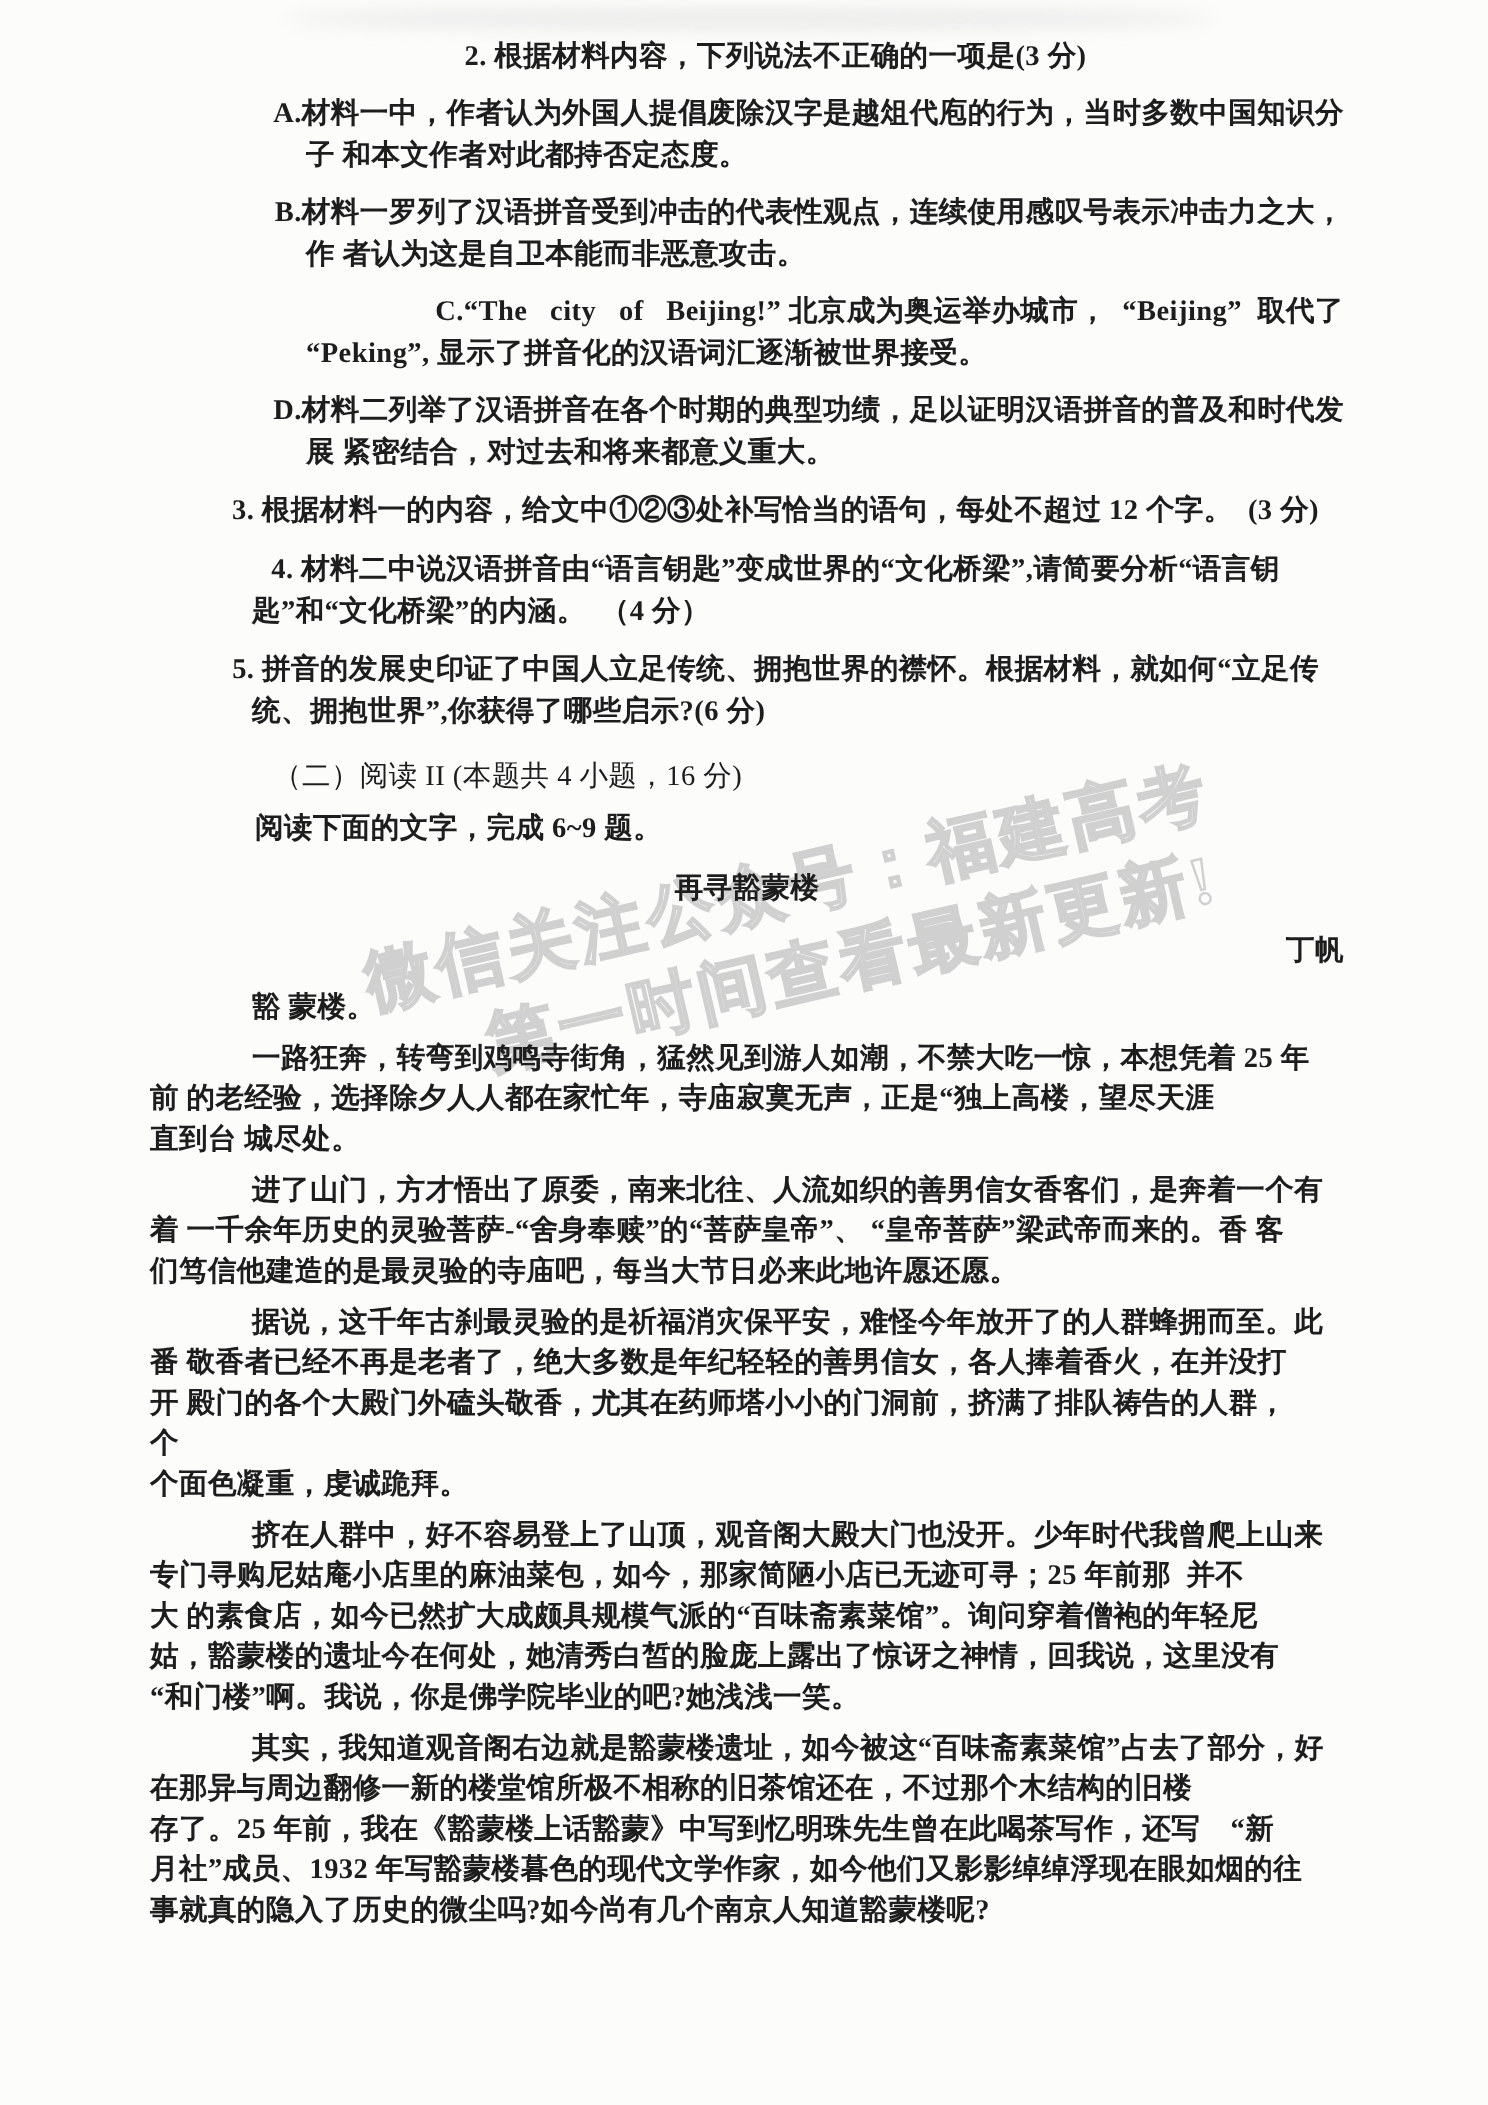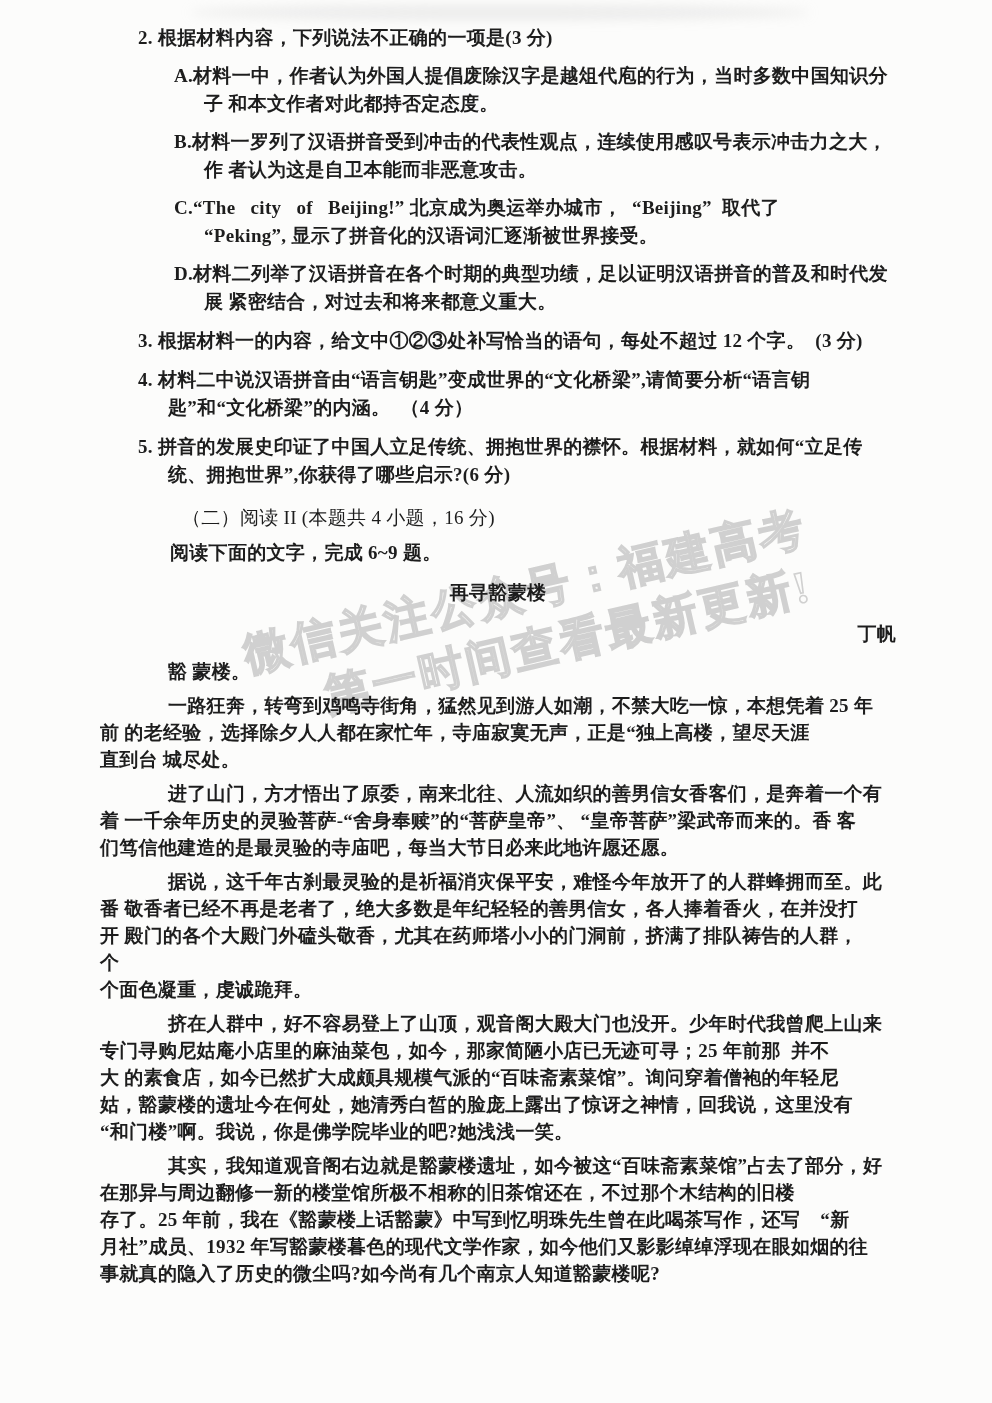--- a/index.html
+++ b/index.html
@@ -19,24 +19,24 @@
     left:100px; right:96px; top:24px;
   }
   .block { margin-top:9px; }
   .block:first-child { margin-top:0; }
   .line {
     white-space:pre-wrap;
     font-size:19px;
     line-height:27px;
   }
   .block-question .line { padding-left:68px; line-height:28px; }
-  .block-question .line:first-child { padding-left:38px; }
+  .block-question .line:first-child { padding-left:38px;text-align:center; }
   .block-question { margin-top:11px; }
   .block-option .line { padding-left:104px; line-height:28px; }
-  .block-option .line:first-child { padding-left:74px; }
+  .block-option .line:first-child { padding-left:74px;text-align:right; }
   .block-option { margin-top:10px; }
   .block-heading { margin-top:15px; font-weight:normal; }
   .block-heading .line { padding-left:82px; line-height:28px; }
   .block-plain { margin-top:7px; }
   .block-plain .line { padding-left:70px; line-height:28px; }
   .block-title { margin-top:12px; }
   .block-title .line { text-align:center; }
   .block-author { margin-top:14px; }
   .block-author .line { text-align:right; }
   .block-para { margin-top:7px; }

